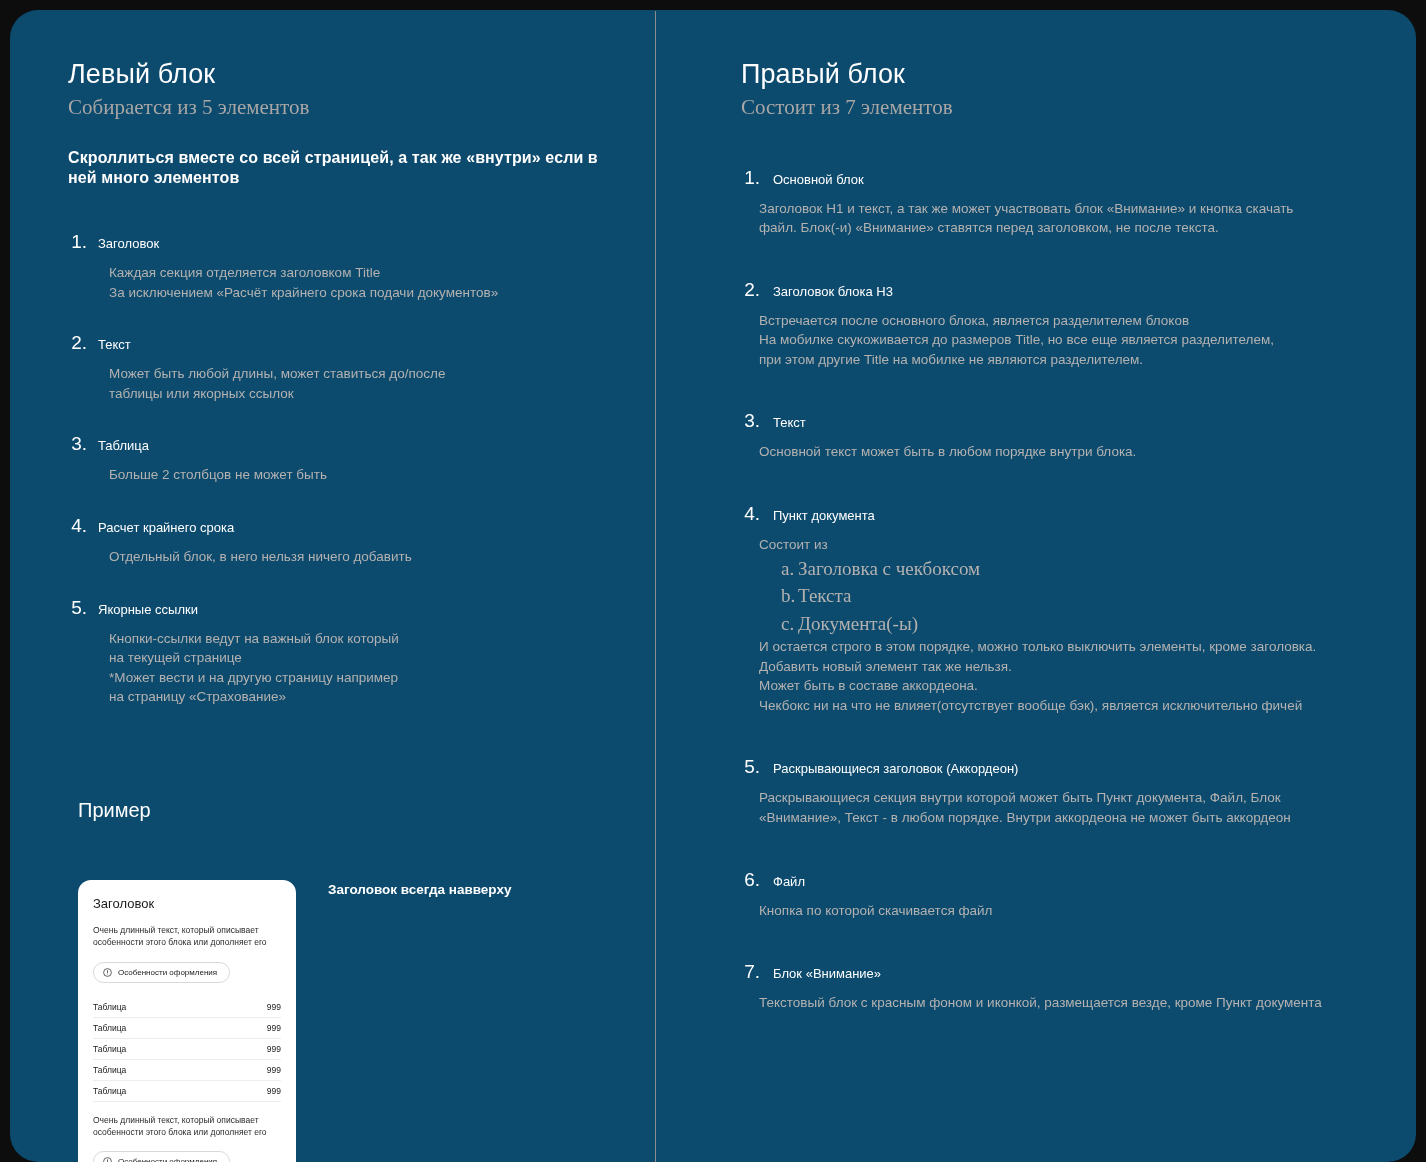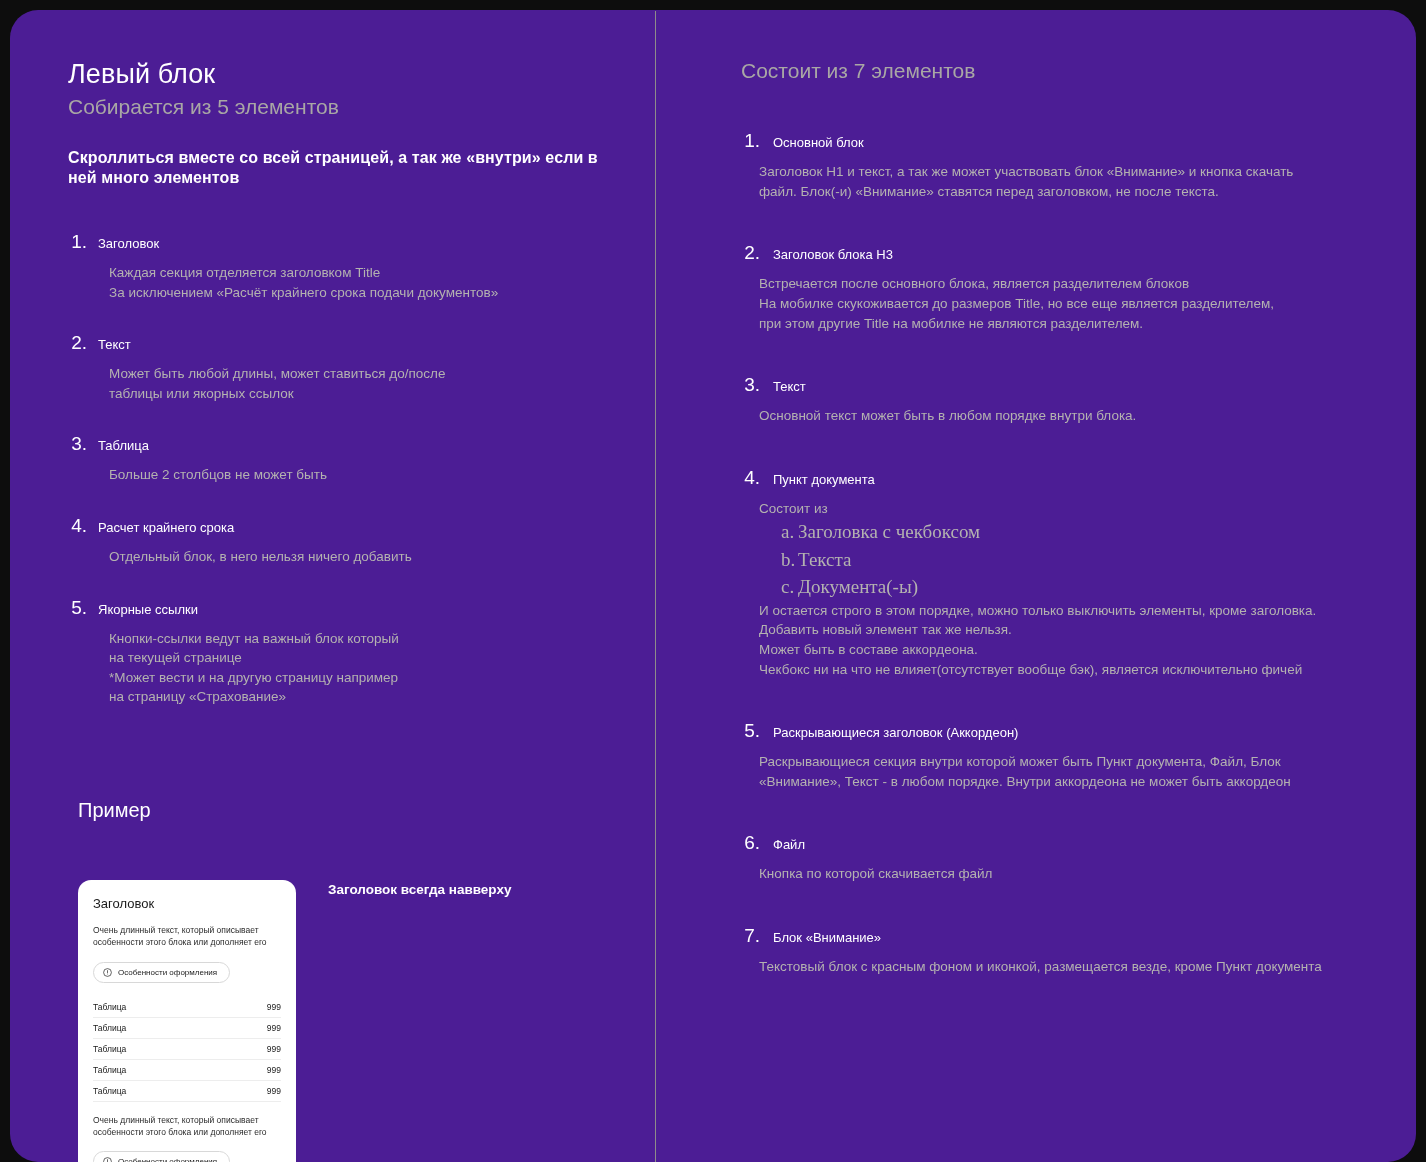--- a/index.html
+++ b/index.html
@@ -14,21 +14,21 @@
     font-family: "Liberation Sans", sans-serif;
     -webkit-font-smoothing: antialiased;
   }
 
   .page {
     position: absolute;
     left: 10px;
     top: 10px;
     width: 1406px;
     height: 1152px;
-    background: #4c1d95;
+    background: #0c4a6e;
     border-radius: 28px;
     overflow: hidden;
   }
 
   .divider {
     position: absolute;
     left: 645px;
     top: 1px;
     width: 1px;
     height: 1151px;
@@ -57,20 +57,21 @@
     letter-spacing: 0.1px;
     margin: 0 0 4px 0;
     line-height: 1.2;
   }
   .h2sub {
     font-size: 21px;
     font-weight: 400;
     color: #a9a7a5;
     margin: 0;
     line-height: 1.25;
+    font-family: Liberation Serif, serif;
   }
   .note {
     font-size: 16px;
     font-weight: 700;
     color: #ffffff;
     margin-top: 27px;
     line-height: 1.3;
     letter-spacing: 0.1px;
   }
 
@@ -309,20 +310,21 @@
           <rect x="5.55" y="7.5" width="0.9" height="1" fill="#1b1b1b"></rect>
         </svg>
       </span>
       <span>Особенности оформления</span>
     </div>
   </div>
 
   <div class="annot annot-1">Заголовок всегда навверху</div>
 
   <div class="col-right">
+    <h1 class="h1">Правый блок</h1>
     <p class="h2sub">Состоит из 7 элементов</p>
 
     <div class="sections">
 
       <div class="section">
         <div class="sec-head">
           <span class="sec-num">1.</span>
           <span class="sec-title">Основной блок</span>
         </div>
         <div class="sec-body">Заголовок H1 и текст, а так же может участвовать блок «Внимание» и кнопка скачать

